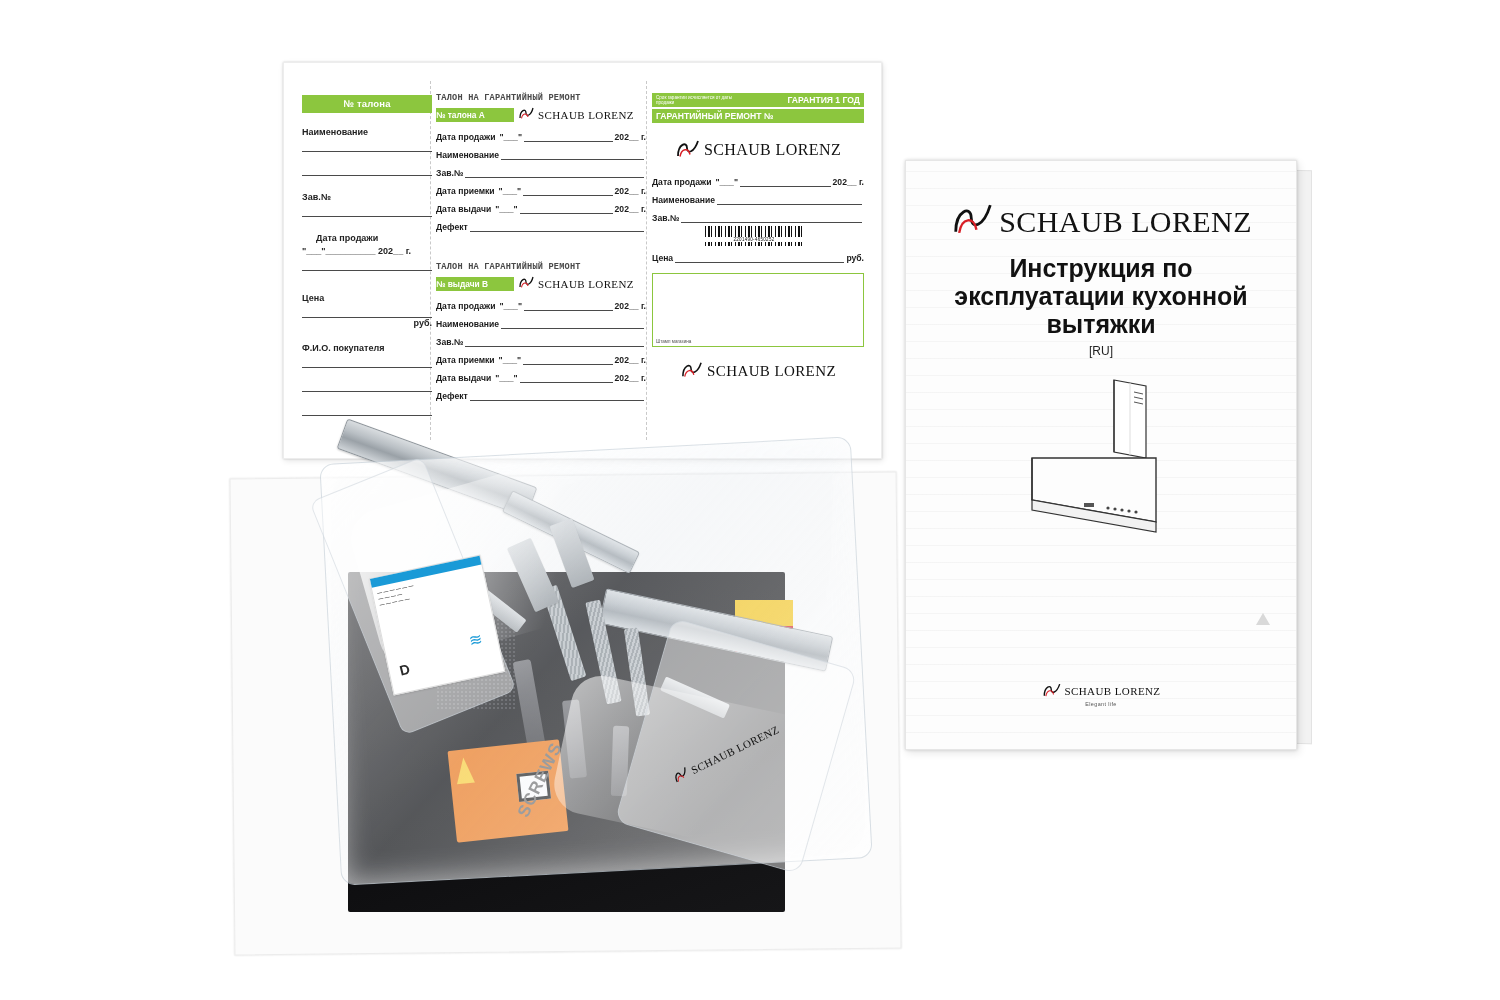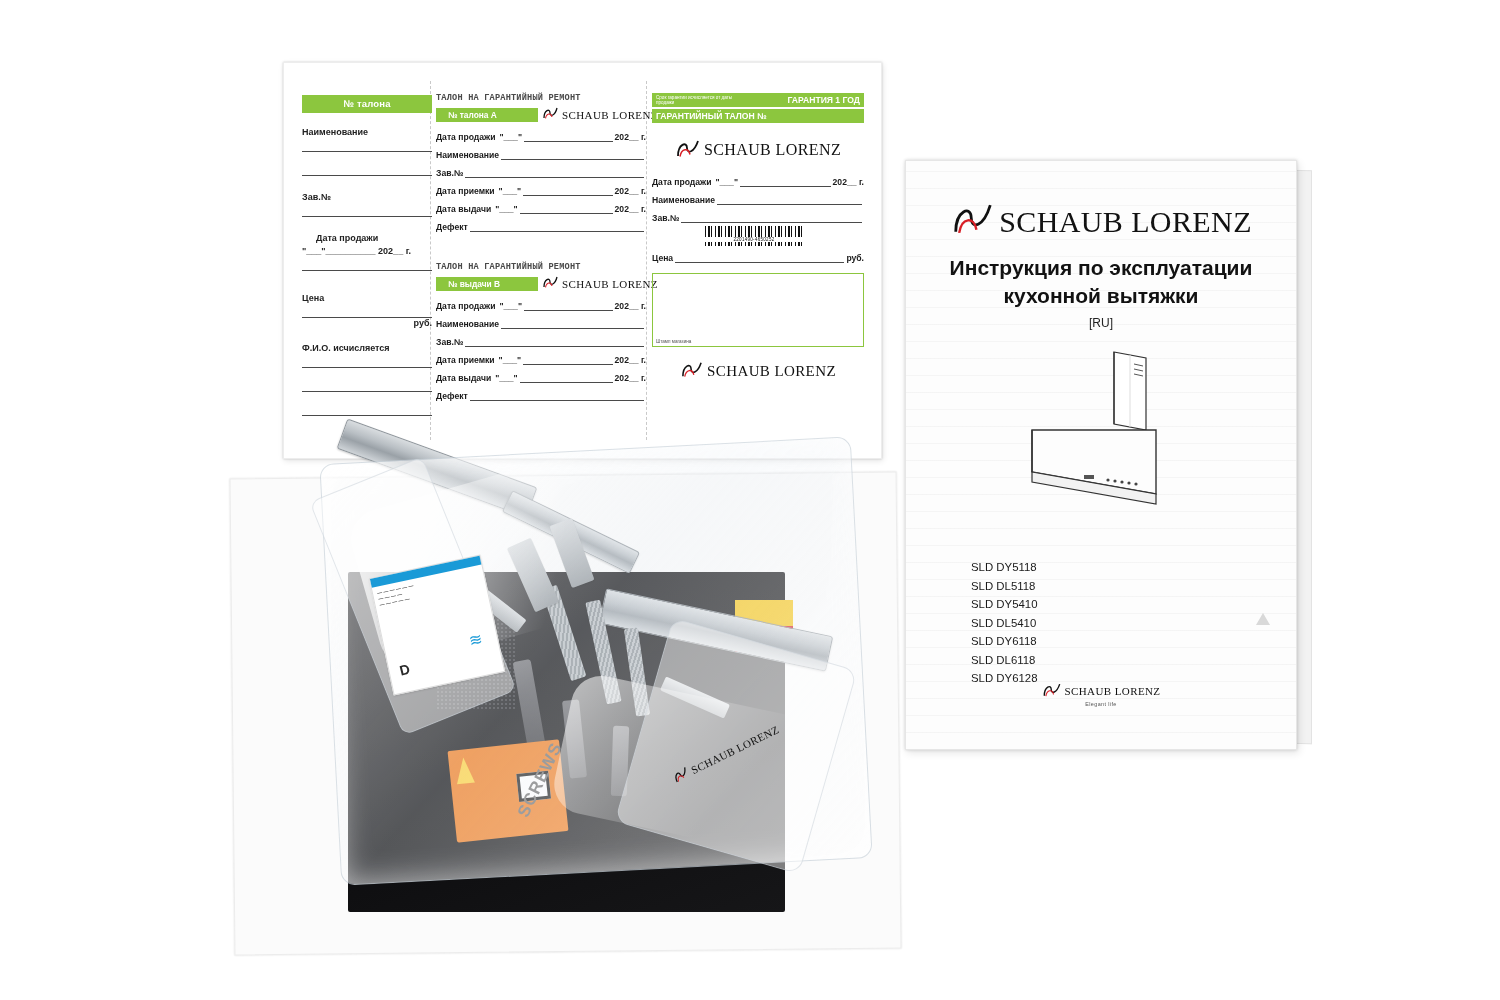--- a/index.html
+++ b/index.html
@@ -76,21 +76,21 @@
     letter-spacing: .2px;
     margin-bottom: 2px;
     white-space: nowrap;
     font-family: Liberation Mono, monospace;
   }
   .ticket-sub {
     background: #8cc63e;
     color: #ffffff;
     font-size: 8.4px;
     font-weight: bold;
-    padding: 2px 12px;
+    padding: 2px 0;
     display: inline-block;
     min-width: 78px;
   }
   .ticket-head-row {
     display: flex;
     align-items: center;
     gap: 4px;
   }
   .row-field {
     display: flex;
@@ -216,21 +216,21 @@
     pointer-events: none;
   }
   .m-logo {
     margin-top: 38px;
     text-align: center;
     font-size: 27px;
   }
   .m-title {
     margin: 10px 22px 0 22px;
     text-align: center;
-    font-size: 21px;
+    font-size: 25px;
     font-weight: bold;
     line-height: 28px;
     color: #111;
   }
   .m-lang {
     text-align: center;
     font-size: 12px;
     color: #222;
     margin-top: 6px;
   }
@@ -485,21 +485,21 @@
       <div class="bare-line"></div>
       <div style="height:16px"></div>
       <div class="field-lbl" style="padding-left:14px">Дата продажи</div>
       <div class="field-lbl" style="margin-top:2px">"___"__________ 202__ г.</div>
       <div class="bare-line"></div>
       <div style="height:22px"></div>
       <div class="field-lbl">Цена</div>
       <div class="bare-line"></div>
       <div class="field-lbl" style="text-align:right">руб.</div>
       <div style="height:14px"></div>
-      <div class="field-lbl">Ф.И.О. исчисляется</div>
+      <div class="field-lbl">Ф.И.О. покупателя</div>
       <div class="bare-line"></div>
       <div style="height:10px"></div>
       <div class="bare-line"></div>
       <div style="height:10px"></div>
       <div class="bare-line"></div>
     </div>
 
     <div class="w-col col2">
 
       <div>
@@ -595,21 +595,21 @@
           <span class="fill"></span>
         </div>
       </div>
     </div>
 
     <div class="w-col col3">
       <div class="grn-bar">
         <span class="tiny">Срок гарантии исчисляется от даты продажи</span>
         <span>ГАРАНТИЯ 1 ГОД</span>
       </div>
-      <div class="grn-bar2">ГАРАНТИЙНЫЙ ТАЛОН №</div>
+      <div class="grn-bar2">ГАРАНТИЙНЫЙ РЕМОНТ №</div>
 
       <div style="text-align:center;margin-top:14px">
         <span class="sl-logo">
           <span class="sl-mark">
             <svg width="26" height="22" viewBox="0 0 26 22">
               <path d="M3 19 C3 7, 12 4, 12 11 C12 17, 19 16, 23 4" stroke="#111" stroke-width="1.8" fill="none"></path>
               <path d="M5 19.5 C6.5 11, 13.5 10.5, 15 17.5" stroke="#d81f26" stroke-width="1.5" fill="none"></path>
             </svg>
           </span>
           <span class="sl-text" style="font-size:16px">SCHAUB LORENZ</span>
@@ -702,29 +702,20 @@
             <circle cx="119" cy="137" r="1.6"></circle>
           <circle cx="126" cy="138" r="1.6"></circle>
             <circle cx="133" cy="139" r="1.6"></circle>
           <circle cx="140" cy="140" r="1.6"></circle>
         </g>
         <rect x="88" y="131" width="10" height="4" fill="#555"></rect>
       </svg>
     </div>
 
     <div class="models">
-      <div class="col">
-        <div>SLD DY5118</div>
-        <div>SLD DL5118</div>
-        <div>SLD DY5410</div>
-        <div>SLD DL5410</div>
-        <div>SLD DY6118</div>
-        <div>SLD DL6118</div>
-        <div>SLD DY6128</div>
-      </div>
     </div>
 
     <div class="warn-tri"></div>
 
     <div class="m-footer">
       <span class="sl-logo">
         <span class="sl-mark">
           <svg width="20" height="17" viewBox="0 0 26 22">
             <path d="M3 19 C3 7, 12 4, 12 11 C12 17, 19 16, 23 4" stroke="#111" stroke-width="1.8" fill="none"></path>
             <path d="M5 19.5 C6.5 11, 13.5 10.5, 15 17.5" stroke="#d81f26" stroke-width="1.5" fill="none"></path>

